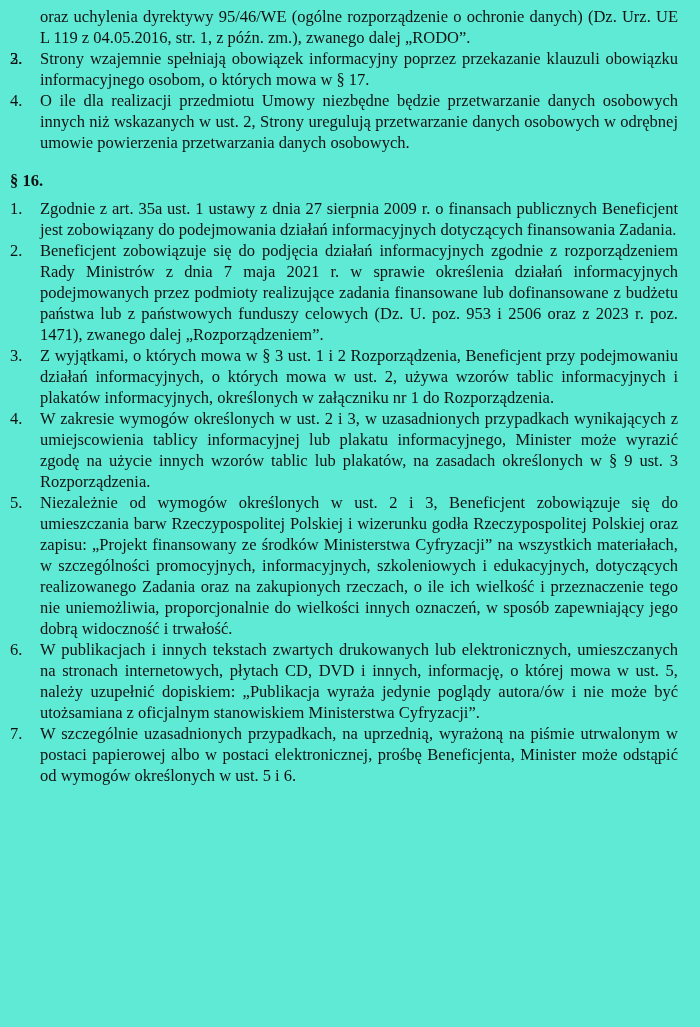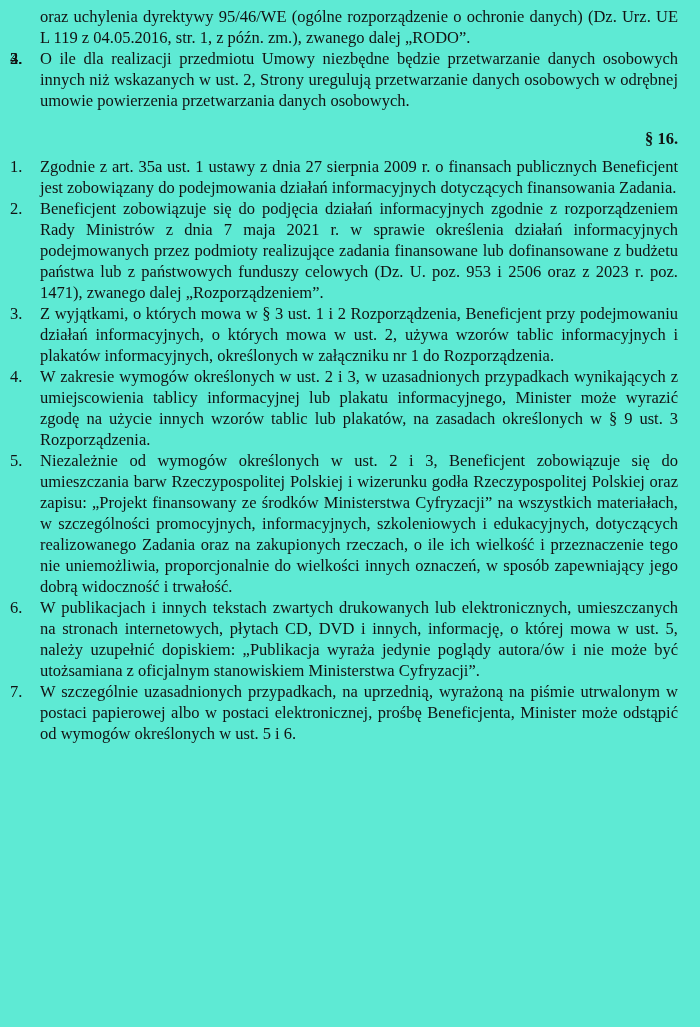--- a/index.html
+++ b/index.html
@@ -41,37 +41,38 @@
   }
   .item-num {
     position: absolute;
     left: 0;
     top: 0;
     width: 26px;
     text-align: left;
   }
   .section-heading {
     margin: 17px 0 7px 0;
-    text-align: right;
+    text-align: left;
     font-weight: bold;
   }
 </style>
 </head>
 <body>
 
 <div class="page">
 
   <p class="hang-par">oraz uchylenia dyrektywy 95/46/WE (ogólne rozporządzenie o ochronie danych) (Dz. Urz. UE L 119 z 04.05.2016, str. 1, z późn. zm.), zwanego dalej „RODO”.</p>
 
   <div class="olist">
     <div class="item">
       <span class="item-num">2.</span>
     </div>
     <div class="item">
       <span class="item-num">3.</span>
+      <span>Strony wzajemnie spełniają obowiązek informacyjny poprzez przekazanie klauzuli obowiązku informacyjnego osobom, o których mowa w § 17.</span>
     </div>
     <div class="item">
       <span class="item-num">4.</span>
       <span>O ile dla realizacji przedmiotu Umowy niezbędne będzie przetwarzanie danych osobowych innych niż wskazanych w ust. 2, Strony uregulują przetwarzanie danych osobowych w odrębnej umowie powierzenia przetwarzania danych osobowych.</span>
     </div>
   </div>
 
   <h2 class="section-heading" style="font-size: inherit;">§ 16.</h2>
 
   <div class="olist">

